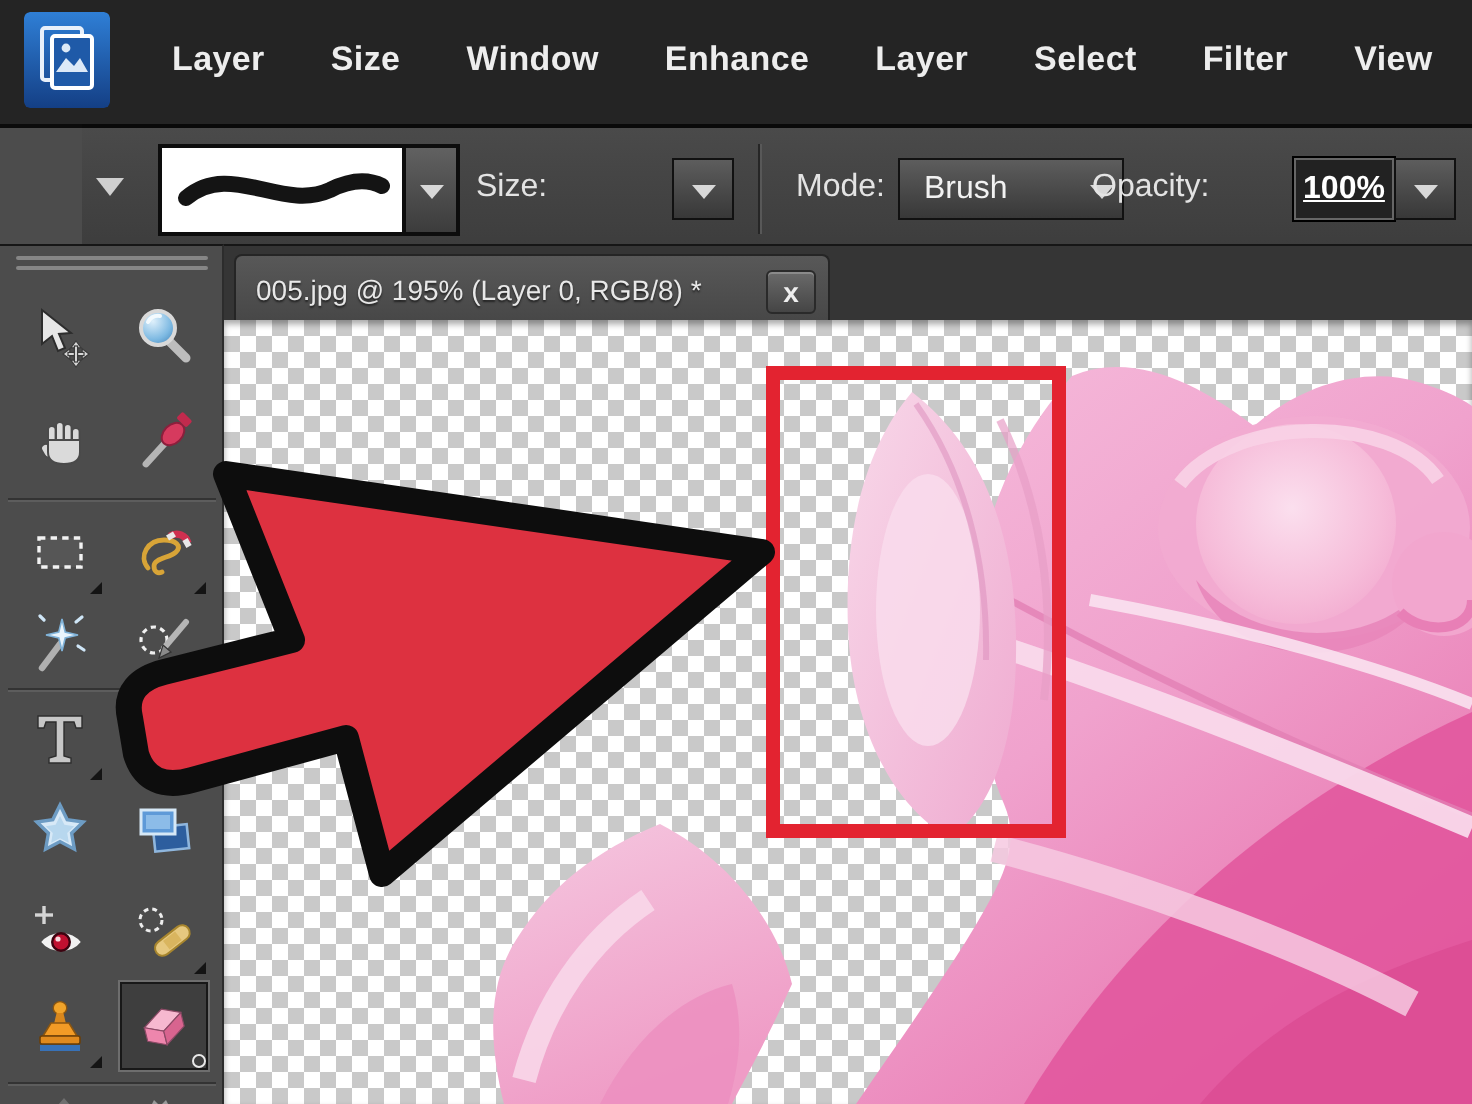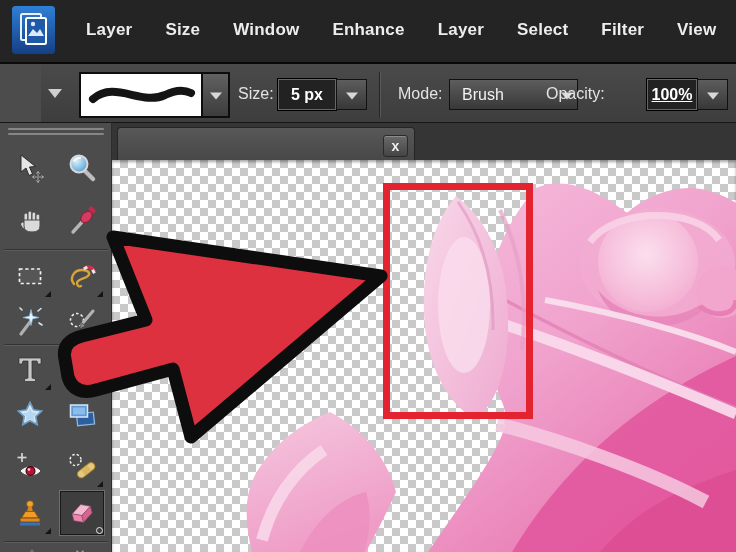--- a/index.html
+++ b/index.html
@@ -31,21 +31,21 @@
     width:0;height:0;border-left:6px solid transparent;border-right:6px solid transparent;
     border-top:7px solid #d8d8d8;}
   .opt-label{position:absolute;top:21px;font-size:16px;color:#e3e3e3;}
   .val-box{position:absolute;top:15px;height:31px;background:#222;
     border:1px solid #666;box-shadow:0 0 0 1px #000;box-sizing:border-box;
     color:#fff;font-size:16px;font-weight:700;display:flex;align-items:center;justify-content:center;}
   .dd-btn{position:absolute;top:15px;height:31px;width:31px;
     background:linear-gradient(#5d5d5d,#383838);border:1px solid #111;box-sizing:border-box;}
   .opt-divider{position:absolute;left:338px;top:8px;width:1px;height:45px;
     background:#262626;box-shadow:1px 0 0 #585858;}
-  .mode-dd{position:absolute;left:408px;top:15px;width:129px;height:31px;box-sizing:border-box;
+  .mode-dd{position:absolute;left:408px;top:15px;width:113px;height:31px;box-sizing:border-box;
     background:linear-gradient(#5d5d5d,#383838);border:1px solid #111;
     color:#f2f2f2;font-size:16px;display:flex;align-items:center;padding-left:12px;}
   .mode-dd .dd-tri{left:auto;right:4px;transform:translate(0,-35%);}
   
   .tab-bar{position:absolute;left:112px;top:122px;width:624px;height:38px;background:#353535;
     border-top:1px solid #161616;box-sizing:border-box;}
   .doc-tab{position:absolute;left:5px;top:4px;width:298px;height:34px;
     background:linear-gradient(#585858,#474747);border:1px solid #252525;border-bottom:none;
     border-radius:4px 4px 0 0;box-sizing:border-box;display:flex;align-items:center;}
   .doc-tab .title{font-size:14px;color:#e8e8e8;padding-left:10px;white-space:nowrap;
@@ -119,21 +119,20 @@
       <svg class="icon-svg" width="120" height="38" viewBox="0 0 120 38">
         <path d="M12,25 C34,6 60,32 84,21 C96,15 104,16 110,19" fill="none" stroke="#141414" stroke-width="8" stroke-linecap="round"></path>
       </svg>
     </div>
     <div class="dd">
         <div class="dd-tri"></div>
       </div>
   </div>
 
   <span class="opt-label" style="left:197px;">Size:</span>
-  <div class="val-box" style="left:237px;width:58px;">5 px</div>
   <div class="dd-btn" style="left:295px;">
       <div class="dd-tri"></div>
     </div>
 
   <div class="opt-divider"></div>
 
   <span class="opt-label" style="left:357px;">Mode:</span>
   <div class="mode-dd">
     <span>Brush</span>
     <div class="dd-tri"></div>
@@ -141,20 +140,21 @@
 
   <span class="opt-label" style="left:505px;">Opacity:</span>
   <div class="val-box" style="left:606px;width:50px;text-decoration:underline;">100%</div>
   <div class="dd-btn" style="left:656px;">
       <div class="dd-tri"></div>
     </div>
 </div>
 
 <div class="tab-bar">
   <div class="doc-tab">
+    <span class="title">005.jpg @ 195% (Layer 0, RGB/8) *</span>
     <div class="tab-close">x</div>
   </div>
 </div>
 
 <div class="toolbar">
   <div class="grip" style="top:5px;"></div>
   <div class="grip" style="top:10px;"></div>
 
   <div class="tool-cell" style="left:8px;top:23px;" title="move">
     <svg class="icon-svg" width="32" height="32" viewBox="0 0 32 32">

